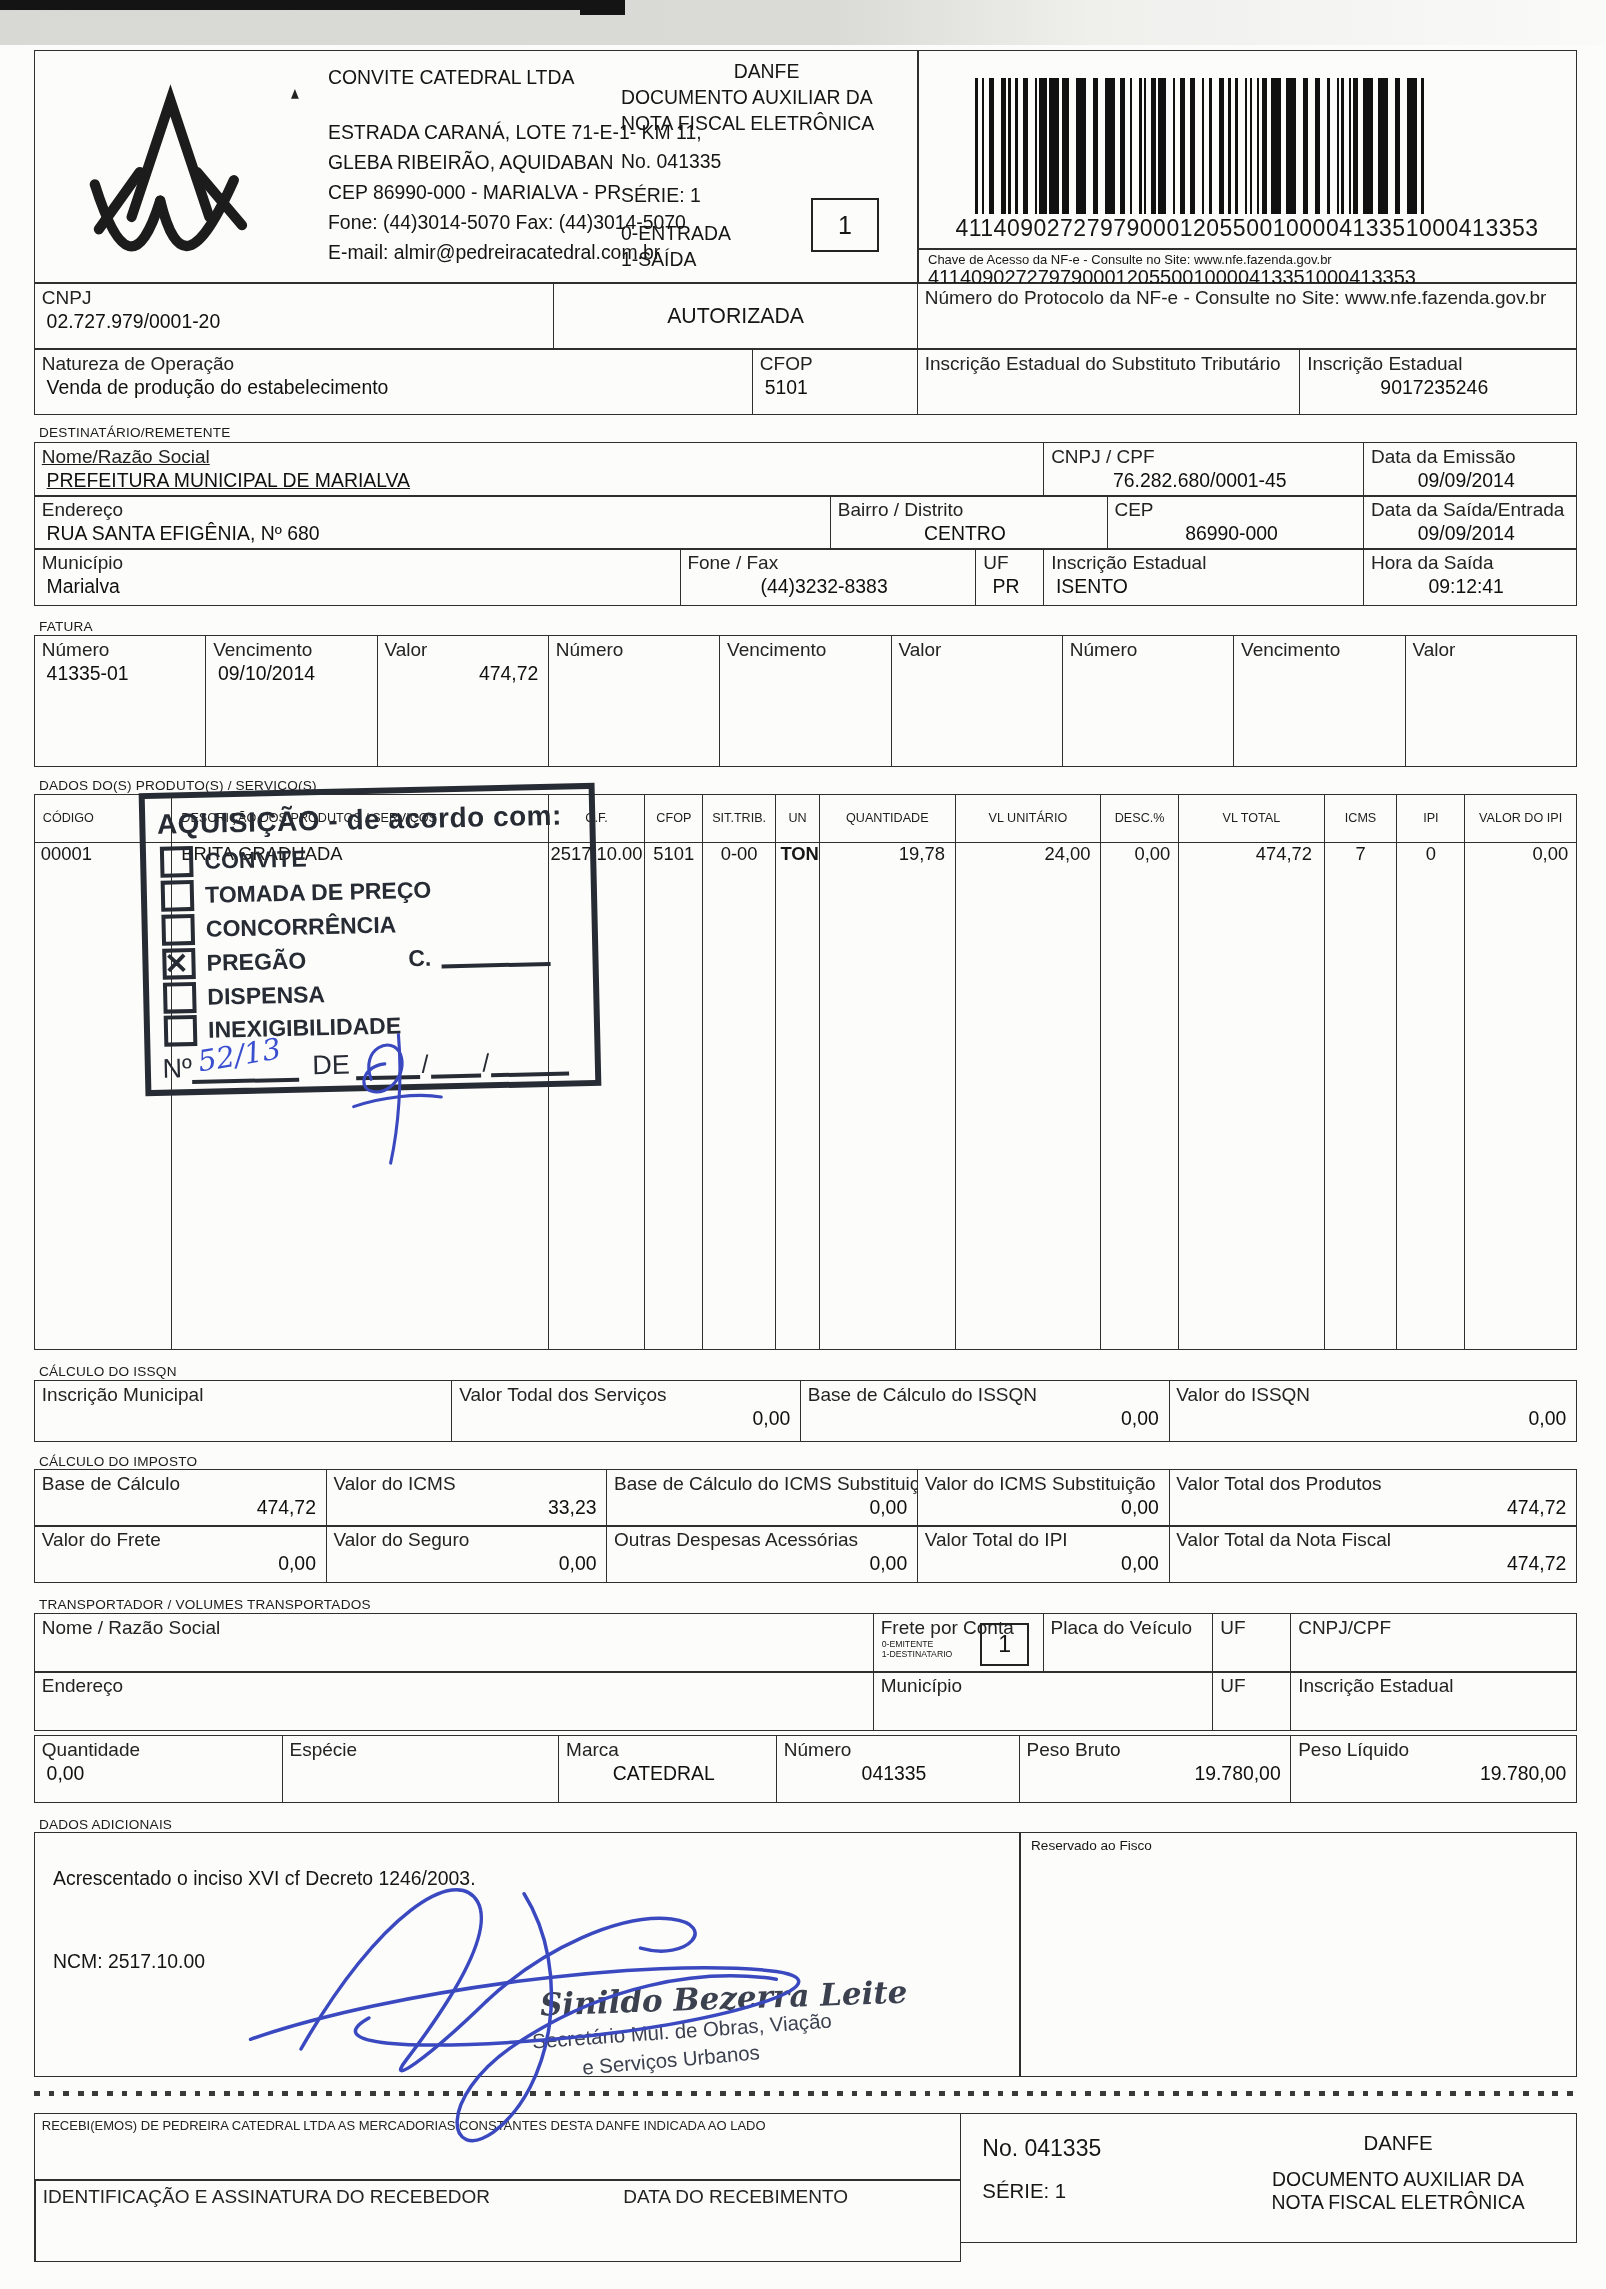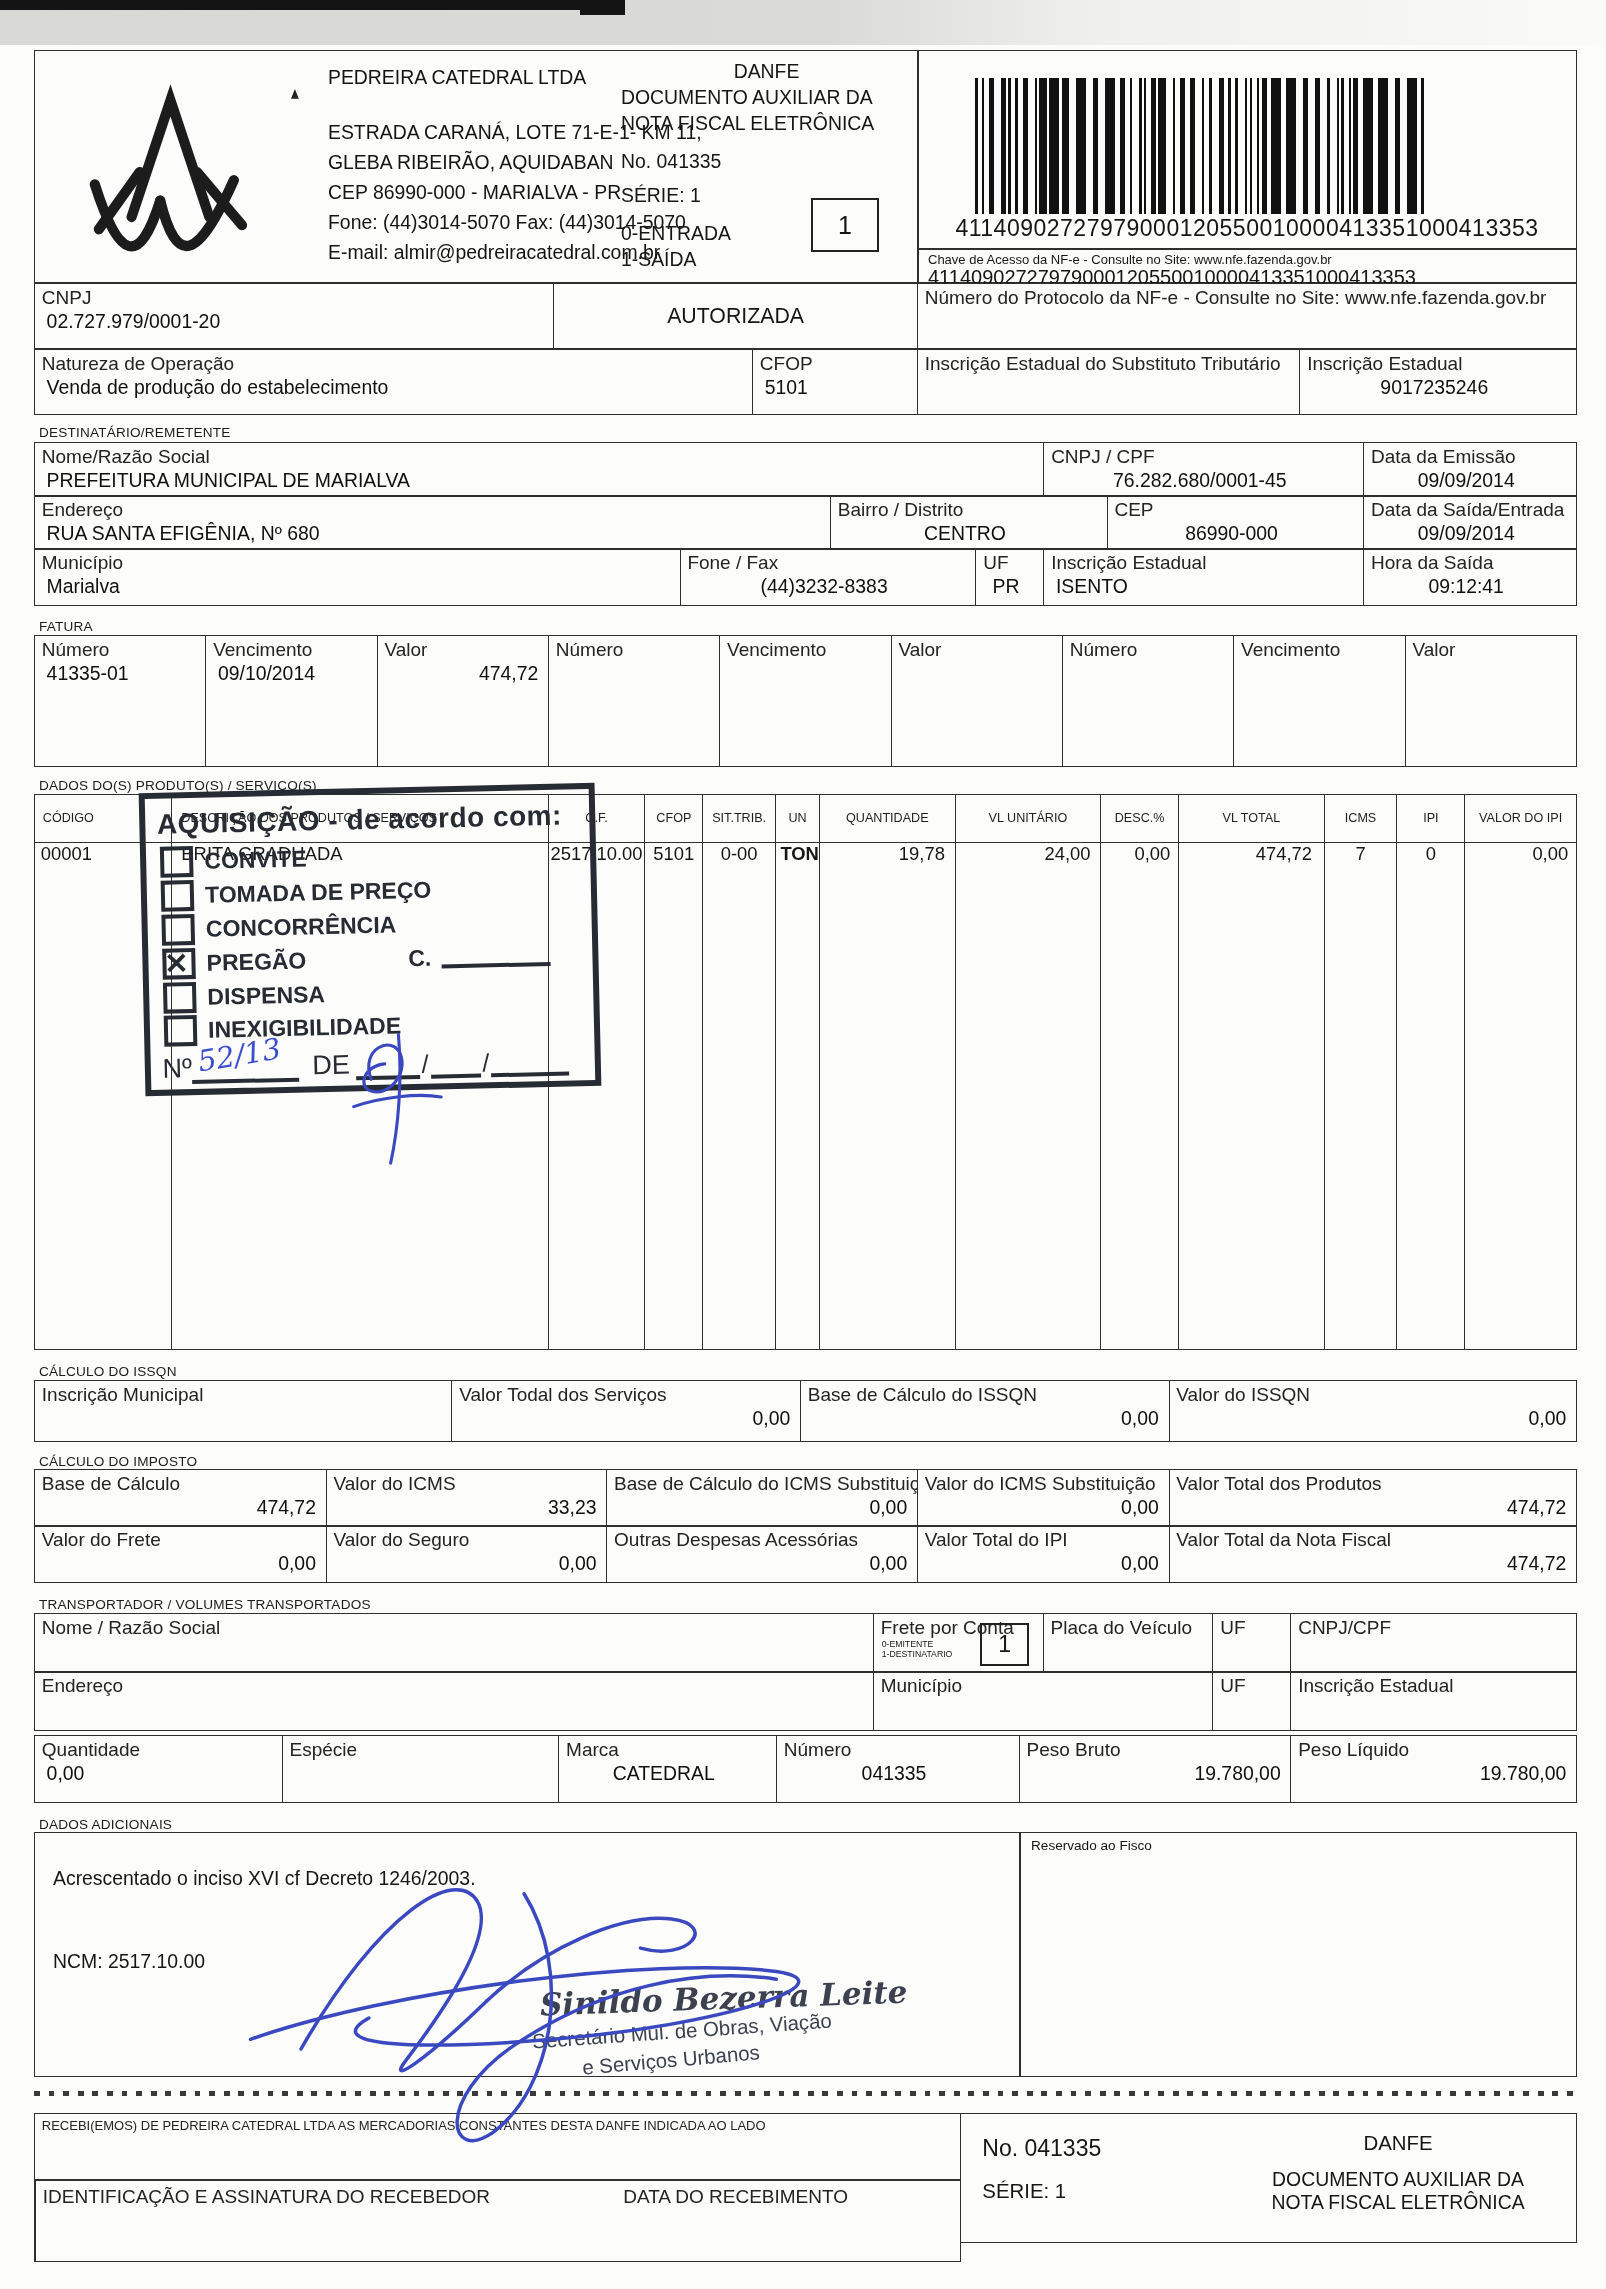--- a/index.html
+++ b/index.html
@@ -52,21 +52,21 @@
         <path d="M12 50 C 24 88, 34 90, 44 58"></path>
         <path d="M44 58 C 52 90, 62 88, 80 48"></path>
         <path d="M14 72 L34 44"></path>
         <path d="M62 44 L84 70"></path>
       </g>
     </svg>
   </div>
   <div class="abs" style="left:291px;top:89px;width:7.8px;height:9.7px;background:#222;clip-path:polygon(50% 0,100% 100%,0 100%);"></div>
 
   <div class="abs emit" style="left:328px;top:62px;width:543px;">
-    <div style="margin-bottom:25px;">PEDREIRA CATEDRAL LTDA</div>
+    <div style="margin-bottom:25px;">CONVITE CATEDRAL LTDA</div>
     <div>ESTRADA CARANÁ, LOTE 71-E-1- KM 11,</div>
     <div>GLEBA RIBEIRÃO, AQUIDABAN</div>
     <div style="">CEP 86990-000 - MARIALVA - PR</div>
     <div>Fone: (44)3014-5070 Fax: (44)3014-5070</div>
     <div>E-mail: almir@pedreiracatedral.com.br</div>
   </div>
 
   <div class="abs danfe-t" style="left:621px;top:58px;width:291px;">
     <div style="text-align:center;">DANFE</div>
     <div>DOCUMENTO AUXILIAR DA</div>
@@ -114,21 +114,21 @@
         <div class="cv"></div>
       </div>
     <div class="c" style="width:277px;">
         <div class="cl">Inscrição Estadual</div>
         <div class="cv a-center">9017235246</div>
       </div>
   </div>
 
   <div class="sec" style="left:39px;top:425px;">DESTINATÁRIO/REMETENTE</div>
   <div class="box flex" style="left:34px;top:442px;width:1543px;height:55px;">
-    <div class="c first" style="width:1009px;">
+    <div class="c first" style="width:1009px;text-decoration:underline;">
         <div class="cl">Nome/Razão Social</div>
         <div class="cv">PREFEITURA MUNICIPAL DE MARIALVA</div>
       </div>
     <div class="c" style="width:320px;">
         <div class="cl">CNPJ / CPF</div>
         <div class="cv a-center">76.282.680/0001-45</div>
       </div>
     <div class="c" style="width:213px;">
         <div class="cl">Data da Emissão</div>
         <div class="cv a-center">09/09/2014</div>

